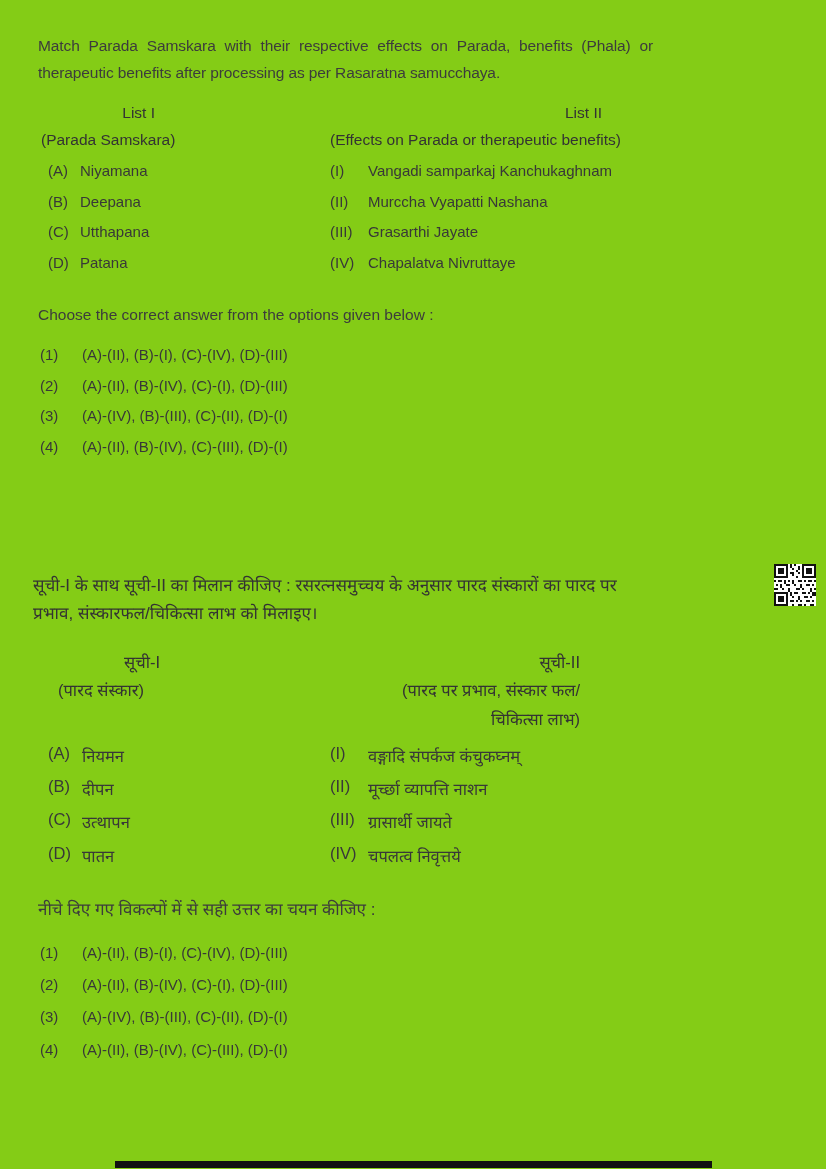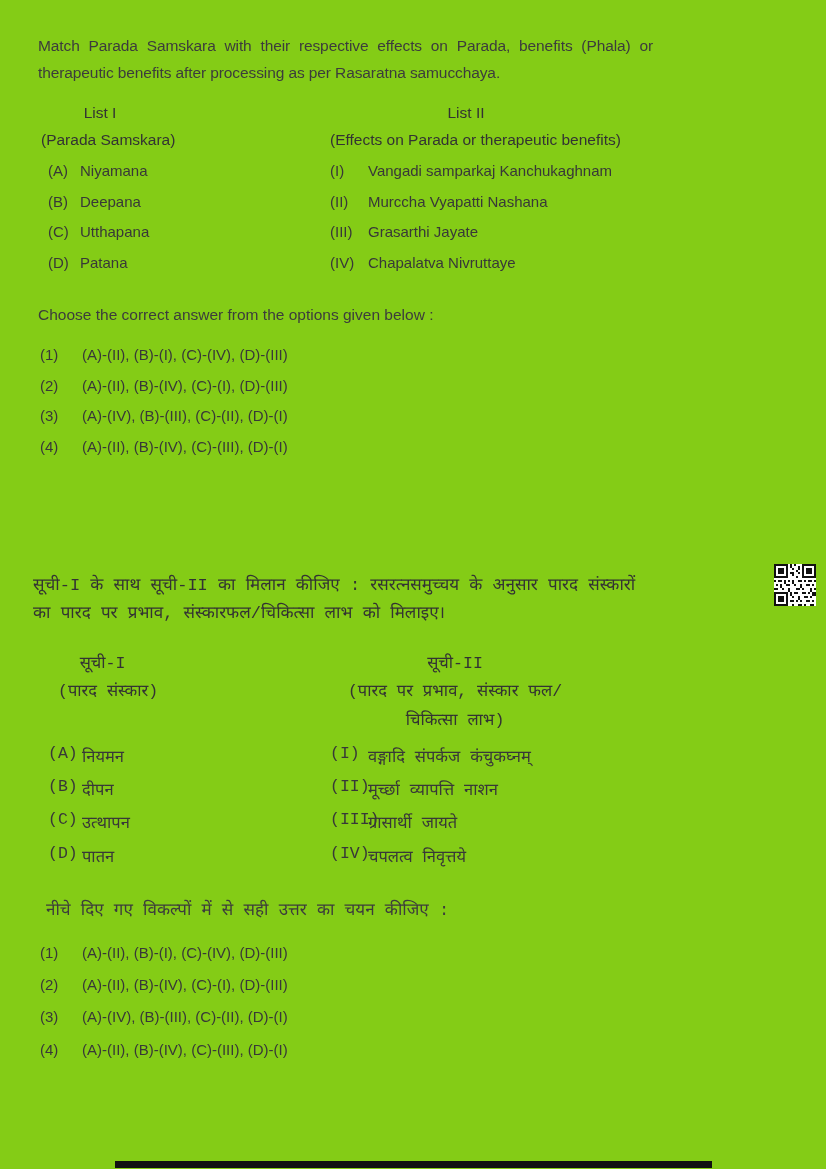--- a/index.html
+++ b/index.html
@@ -15,21 +15,21 @@
 
   
   .q-en {
     left:38px; top:32px; width:615px;
     font-size:15.5px; line-height:27px;
     text-align:justify; letter-spacing:-0.1px; color:#3c3c3c;
   }
 
   
   .hdr { font-size:15.5px; color:#333; }
-  .ctr { text-align:center; }
+  .ctr { text-align:right; }
 
   
   .mrow { position:absolute; left:0; width:100%; height:22px; font-size:15px; color:#383838; }
   .c1l { position:absolute; left:48px; }
   .c1t { position:absolute; left:80px; }
   .c2l { position:absolute; left:330px; }
   .c2t { position:absolute; left:368px; }
 
   
   .prompt { font-size:15.5px; color:#3c3c3c; }
@@ -38,21 +38,21 @@
   .otxt { position:absolute; left:82px; }
 
   
   .meta {
     left:33px; top:512px; width:770px;
     font-weight:700; color:#0c0c0c;
     font-size:17px; line-height:31px; letter-spacing:-0.2px;
   }
 
   
-  .hi { font-family:Liberation Mono, monospace; }
+  .hi { font-family:Liberation Sans, sans-serif; }
   .q-hi {
     left:33px; top:572px; width:612px;
     font-size:17px; line-height:28px; color:#333;
   }
   .hi-hdr { font-size:16.5px; color:#333; }
   .hrow { font-size:16.5px; }
   .hrow .c1t { left:82px; }
 
   .qr { left:774px; top:564px; width:42px; height:42px; }
 
@@ -151,21 +151,21 @@
     <span class="c2l">(III)</span>
     <span class="c2t">ग्रासार्थी जायते</span>
   </div>
   <div class="mrow hrow hi" style="top:844px;">
     <span class="c1l">(D)</span>
     <span class="c1t">पातन</span>
     <span class="c2l">(IV)</span>
     <span class="c2t">चपलत्व निवृत्तये</span>
   </div>
 
-  <div class="abs prompt hi" style="left:38px; top:897px; font-size:17px;margin-left:8px;">नीचे दिए गए विकल्पों में से सही उत्तर का चयन कीजिए :</div>
+  <div class="abs prompt hi" style="left:38px; top:897px; font-size:17px;">नीचे दिए गए विकल्पों में से सही उत्तर का चयन कीजिए :</div>
 
   <div class="orow" style="top:944px;">
     <span class="onum">(1)</span>
     <span class="otxt">(A)-(II), (B)-(I), (C)-(IV), (D)-(III)</span>
   </div>
   <div class="orow" style="top:976px;">
     <span class="onum">(2)</span>
     <span class="otxt">(A)-(II), (B)-(IV), (C)-(I), (D)-(III)</span>
   </div>
   <div class="orow" style="top:1008px;">

